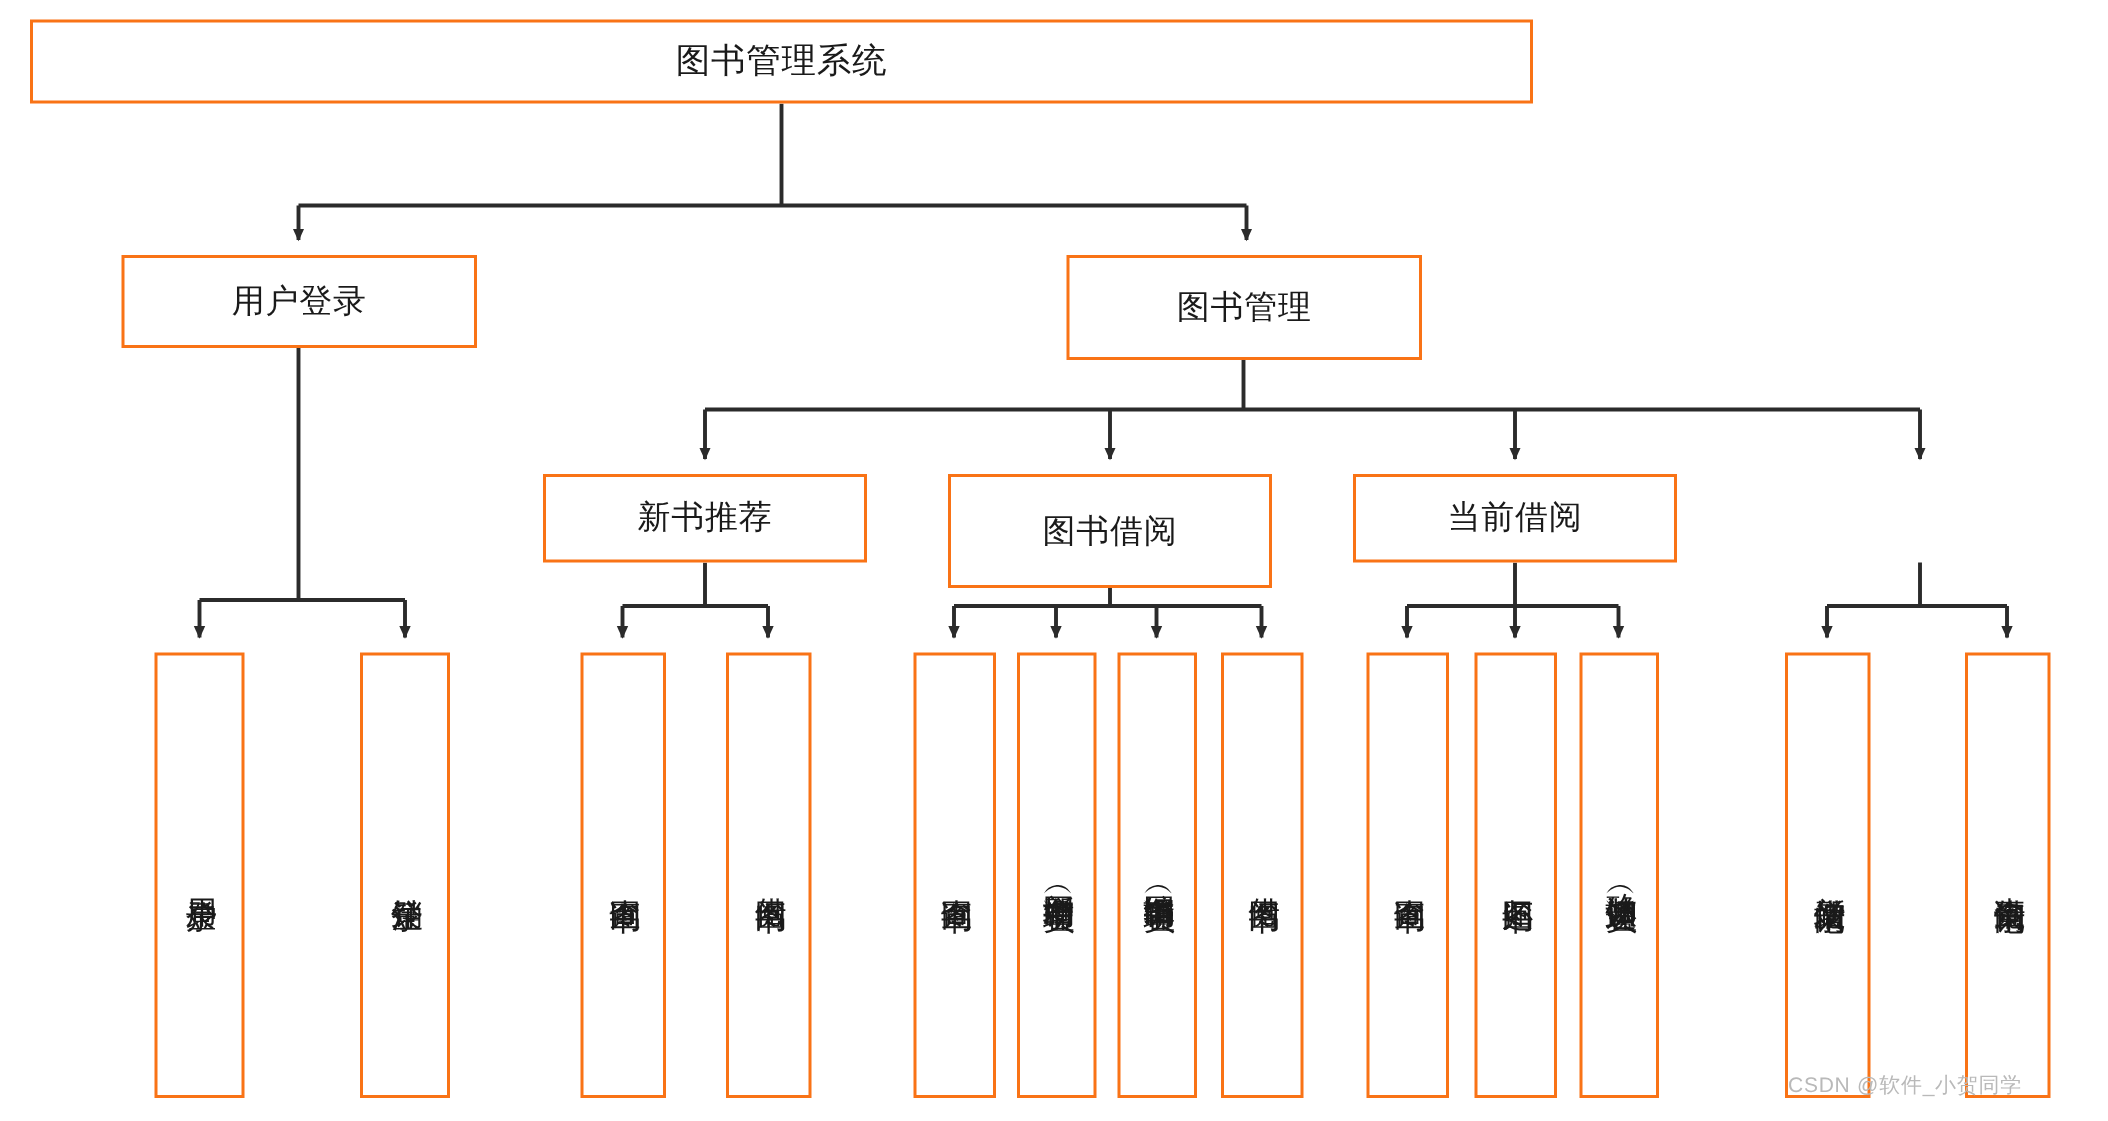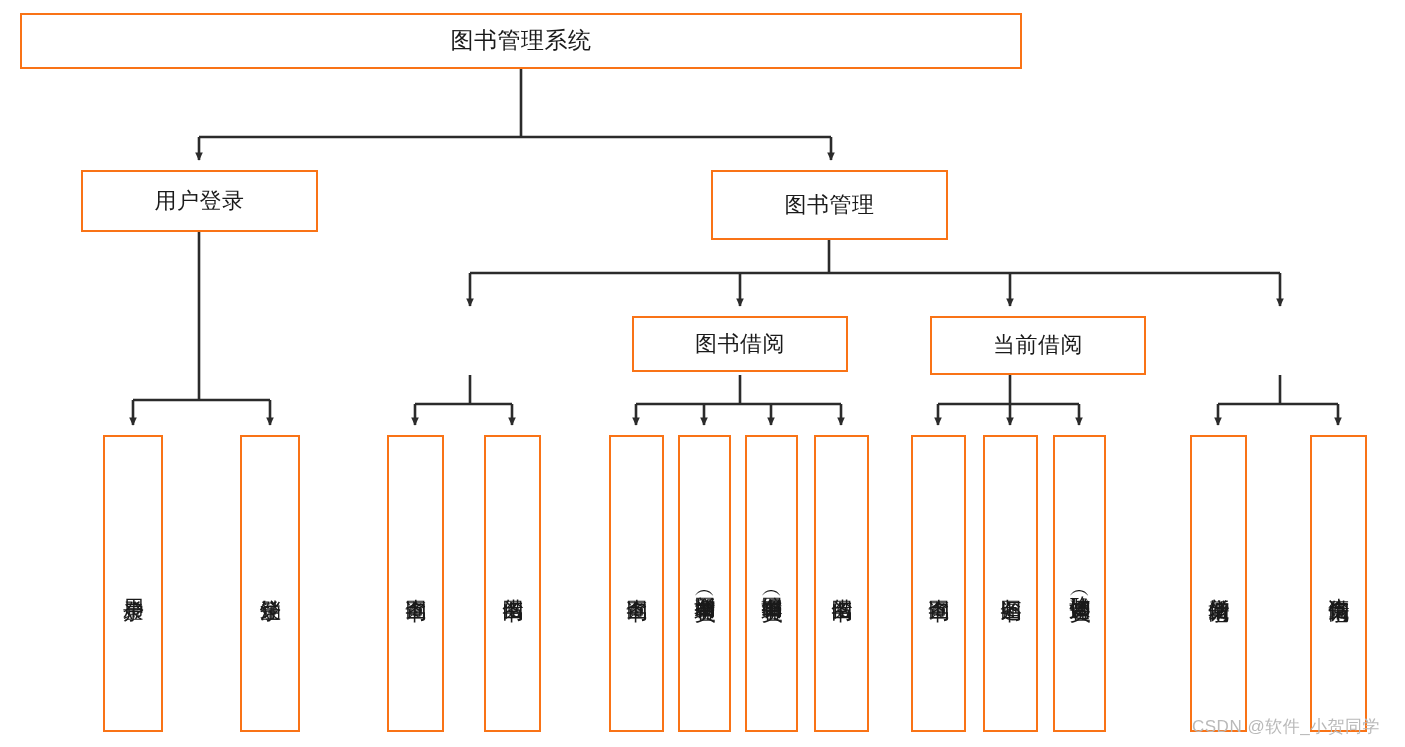--- a/index.html
+++ b/index.html
@@ -57,21 +57,21 @@
     writing-mode: vertical-rl;
     text-orientation: upright;
     font-size: 21px;
     line-height: 1.18;
     letter-spacing: 1px;
     margin: auto;
     max-height: 100%;
   }
   .watermark {
     position: absolute;
-    font-size: 17px;
+    font-size: 14px;
     color: #b9b9b9;
     white-space: nowrap;
     letter-spacing: 0.5px;
   }
 </style>
 </head>
 <body>
 
 <div id="canvas">
 
@@ -129,24 +129,27 @@
     <span class="lbl">图书管理系统</span>
   </div>
 
   <div class="node h" style="left:81px; top:170px; width:237px; height:62px;">
     <span class="lbl">用户登录</span>
   </div>
   <div class="node h" style="left:711px; top:170px; width:237px; height:70px;">
     <span class="lbl">图书管理</span>
   </div>
 
-  <div class="node h" style="left:632px; top:316px; width:216px; height:56px;">
+  <div class="node h" style="left:362px; top:316px; width:216px; height:59px;">
+    <span class="lbl">新书推荐</span>
+  </div>
+  <div class="node h" style="left:632px; top:316px; width:216px; height:76px;">
     <span class="lbl">图书借阅</span>
   </div>
-  <div class="node h" style="left:902px; top:316px; width:216px; height:59px;margin-left:28px;">
+  <div class="node h" style="left:902px; top:316px; width:216px; height:59px;">
     <span class="lbl">当前借阅</span>
   </div>
 
   <div class="node v" style="left:103px; top:435px; width:60px; height:297px;">
     <span class="lbl">用户登录</span>
   </div>
   <div class="node v" style="left:240px; top:435px; width:60px; height:297px;">
     <span class="lbl">注销登录</span>
   </div>
 

